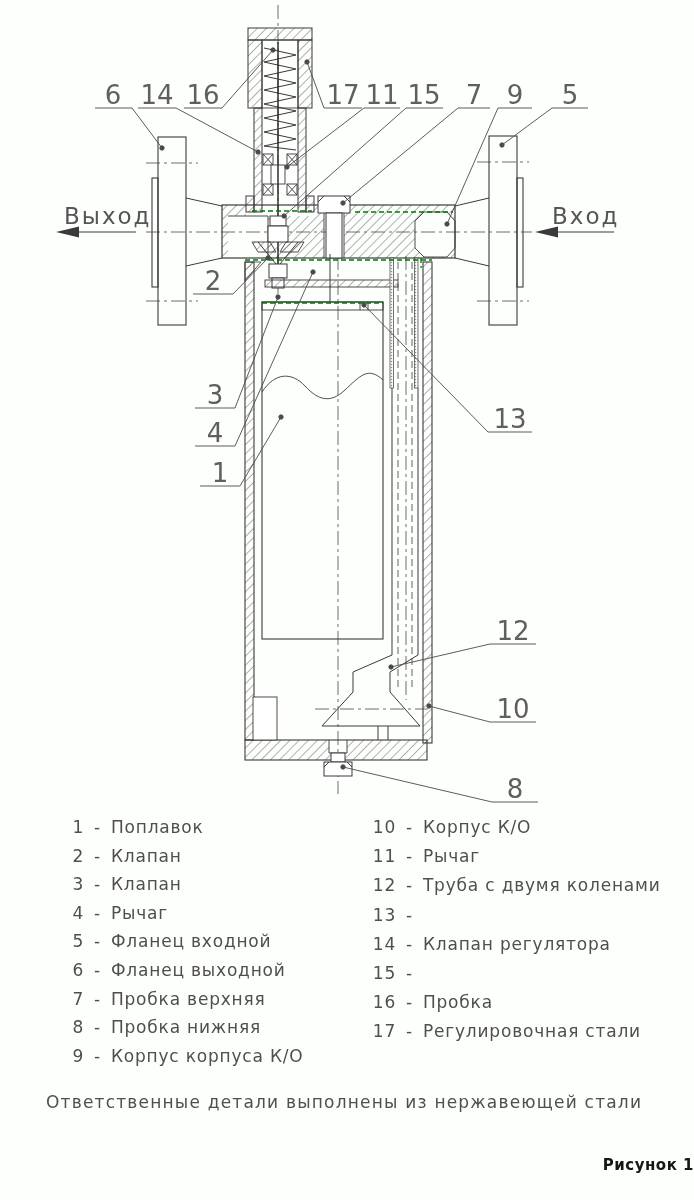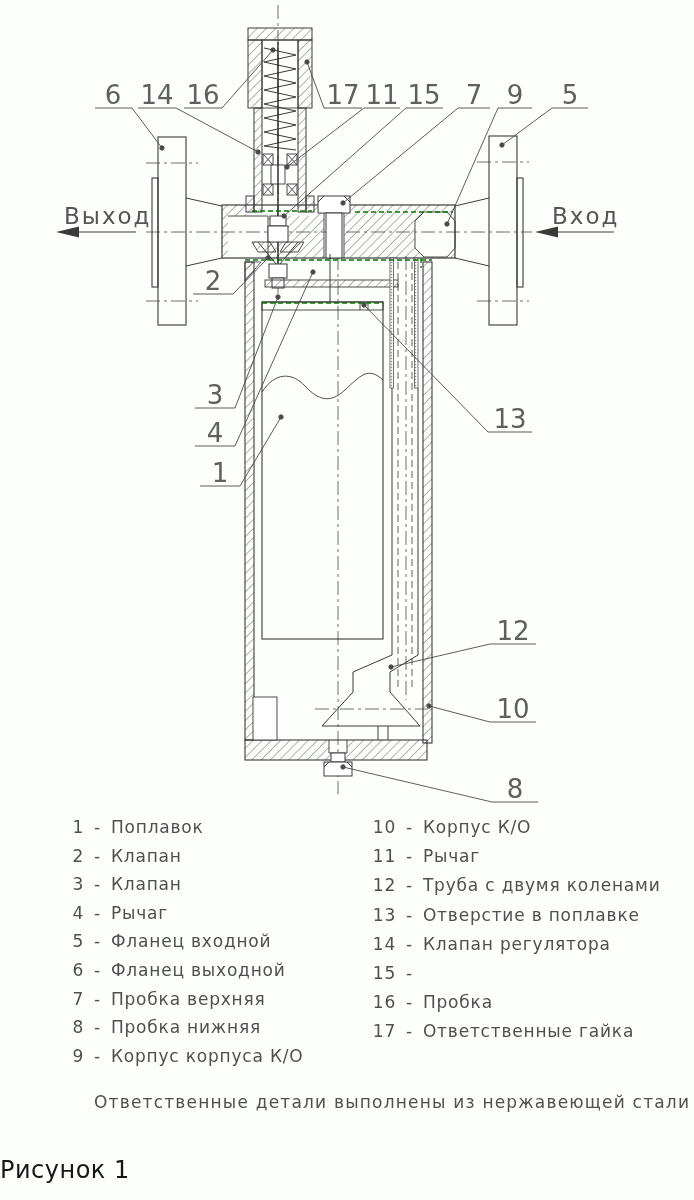--- a/index.html
+++ b/index.html
@@ -13,23 +13,23 @@
   svg text{font-family:"DejaVu Sans","Liberation Sans",sans-serif;}
   .callout-num{font-size:26px;fill:#5f5f5f;}
   .flow-label{font-size:23px;fill:#555;letter-spacing:2px;}
   .legend{position:absolute;font-size:17px;letter-spacing:0.8px;color:#4f4f4f;}
   .legend-left{left:58px;top:817px;}
   .legend-right{left:370px;top:817px;}
   .lrow{display:flex;align-items:baseline;height:28.6px;white-space:nowrap;}
   .legend-right .lrow{height:29.2px;}
   .lnum{display:inline-block;min-width:26px;text-align:right;}
   .lsep{margin:0 10px;}
-  .note{position:absolute;left:46px;top:1092px;font-size:17px;letter-spacing:1.2px;white-space:nowrap;margin-left:48px;}
-  .caption{position:absolute;left:0;right:0;top:1156px;text-align:left;
-           font-size:24px;font-weight:normal;color:#161616;letter-spacing:0.5px;}
+  .note{position:absolute;left:46px;top:1092px;font-size:17px;letter-spacing:1.2px;white-space:nowrap;}
+  .caption{position:absolute;left:0;right:0;top:1156px;text-align:right;
+           font-size:15px;font-weight:bold;color:#161616;letter-spacing:0.5px;}
 </style>
 </head>
 <body>
 
 <div class="stage">
 
   <svg width="694" height="812" viewBox="0 0 694 812">
     <defs>
       <pattern id="h" width="6.5" height="6.5" patternUnits="userSpaceOnUse" patternTransform="rotate(45)">
         <line x1="0" y1="0" x2="0" y2="6.5" stroke="#4c4c4c" stroke-width="0.85"></line>
@@ -323,38 +323,37 @@
         <span>Рычаг</span>
       </div>
     <div class="lrow">
         <span class="lnum">12</span>
         <span class="lsep">-</span>
         <span>Труба с двумя коленами</span>
       </div>
     <div class="lrow">
         <span class="lnum">13</span>
         <span class="lsep">-</span>
-        <span>Отверстие в поплавке</span>
       </div>
     <div class="lrow">
         <span class="lnum">14</span>
         <span class="lsep">-</span>
         <span>Клапан регулятора</span>
       </div>
     <div class="lrow">
         <span class="lnum">15</span>
         <span class="lsep">-</span>
       </div>
     <div class="lrow">
         <span class="lnum">16</span>
         <span class="lsep">-</span>
         <span>Пробка</span>
       </div>
     <div class="lrow">
         <span class="lnum">17</span>
         <span class="lsep">-</span>
-        <span>Ответственные гайка</span>
+        <span>Регулировочная стали</span>
       </div>
   </div>
 
   <div class="note">Ответственные детали выполнены из нержавеющей стали</div>
   <div class="caption">Рисунок 1</div>
 </div>
 
 </body></html>

